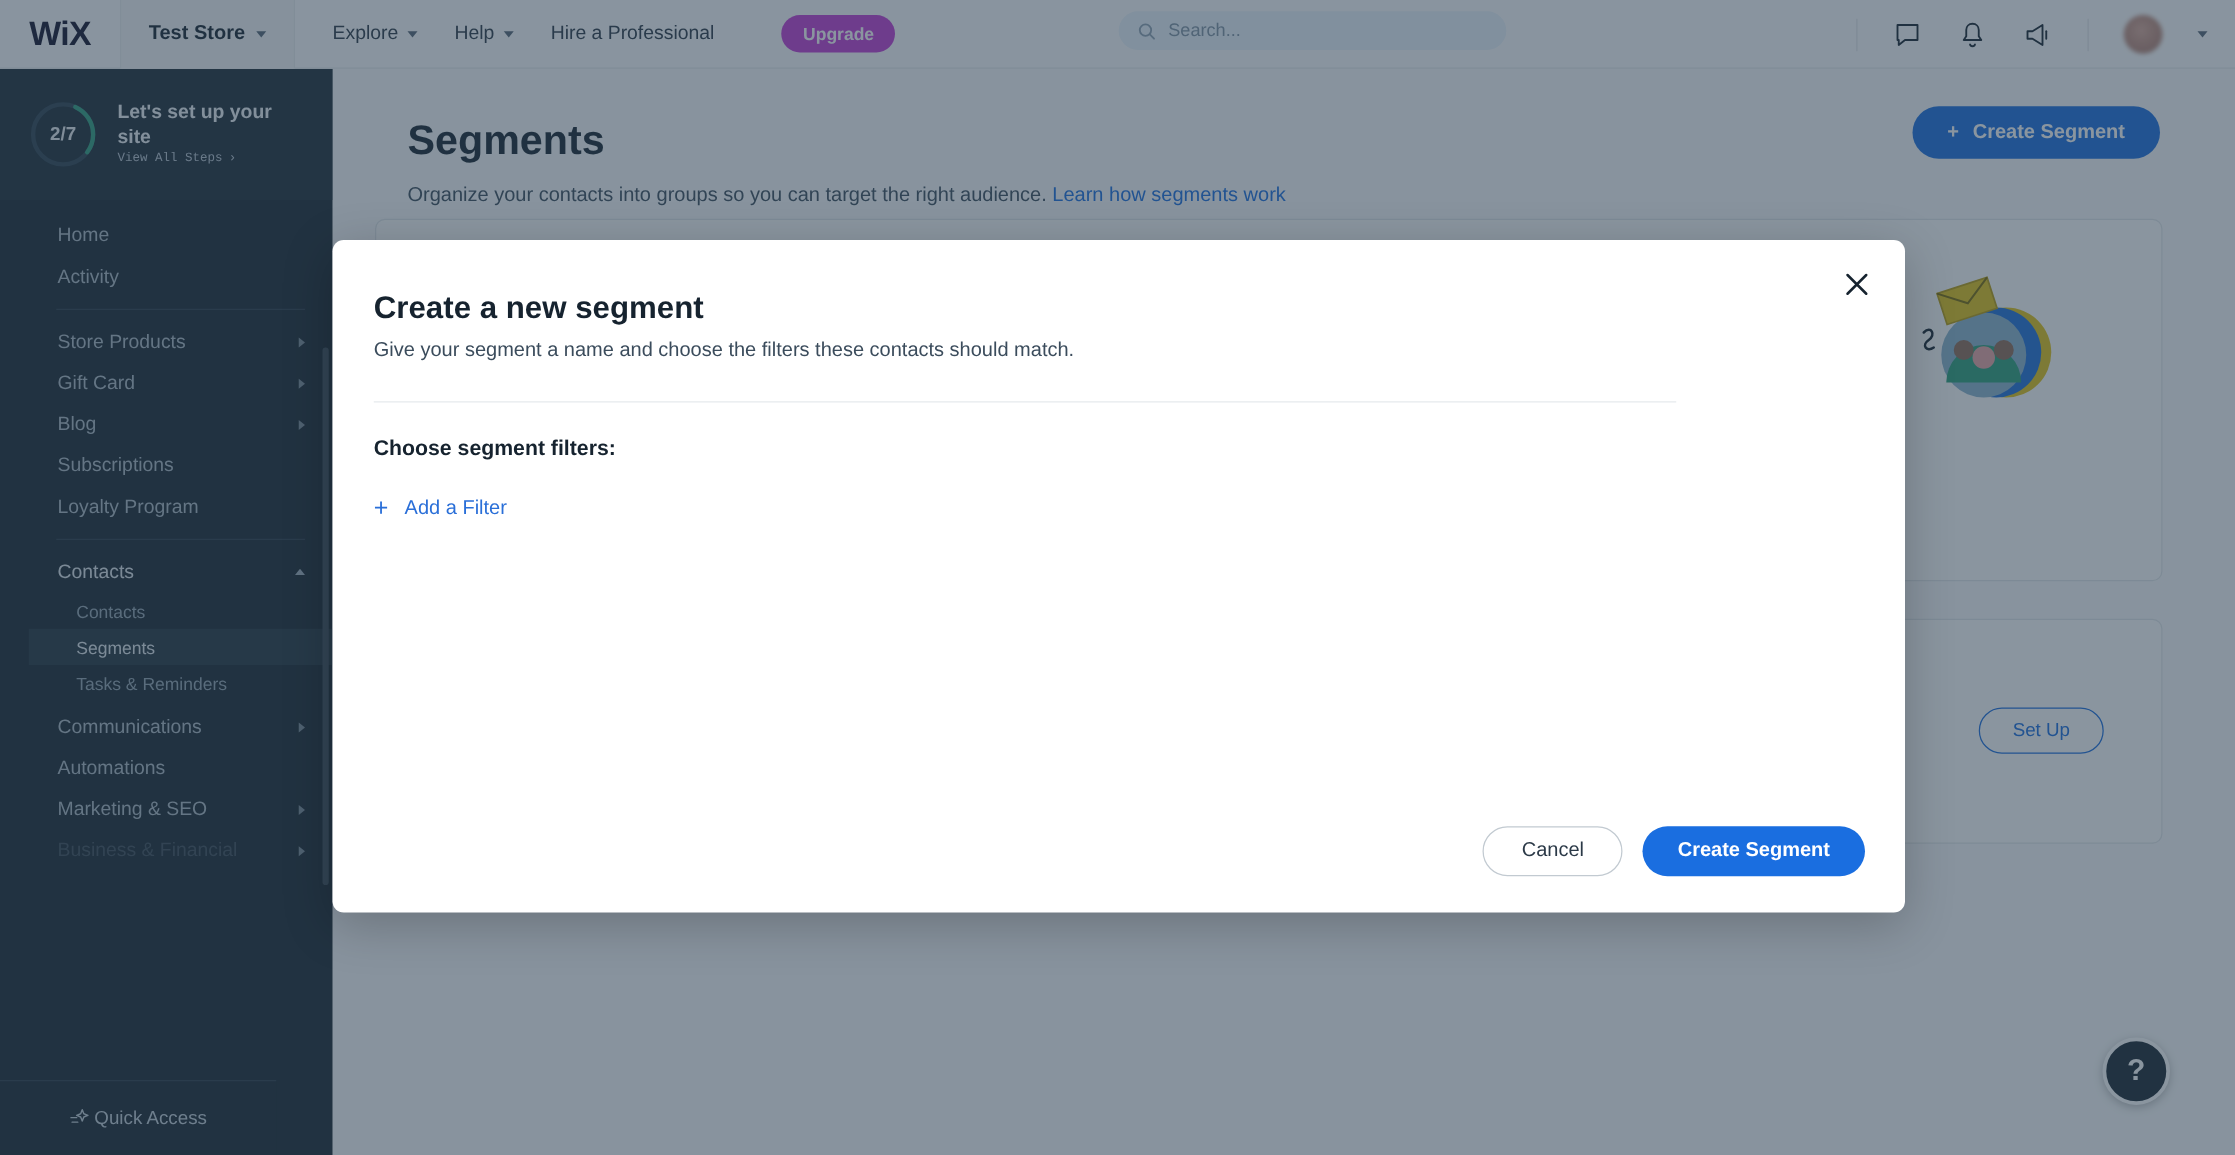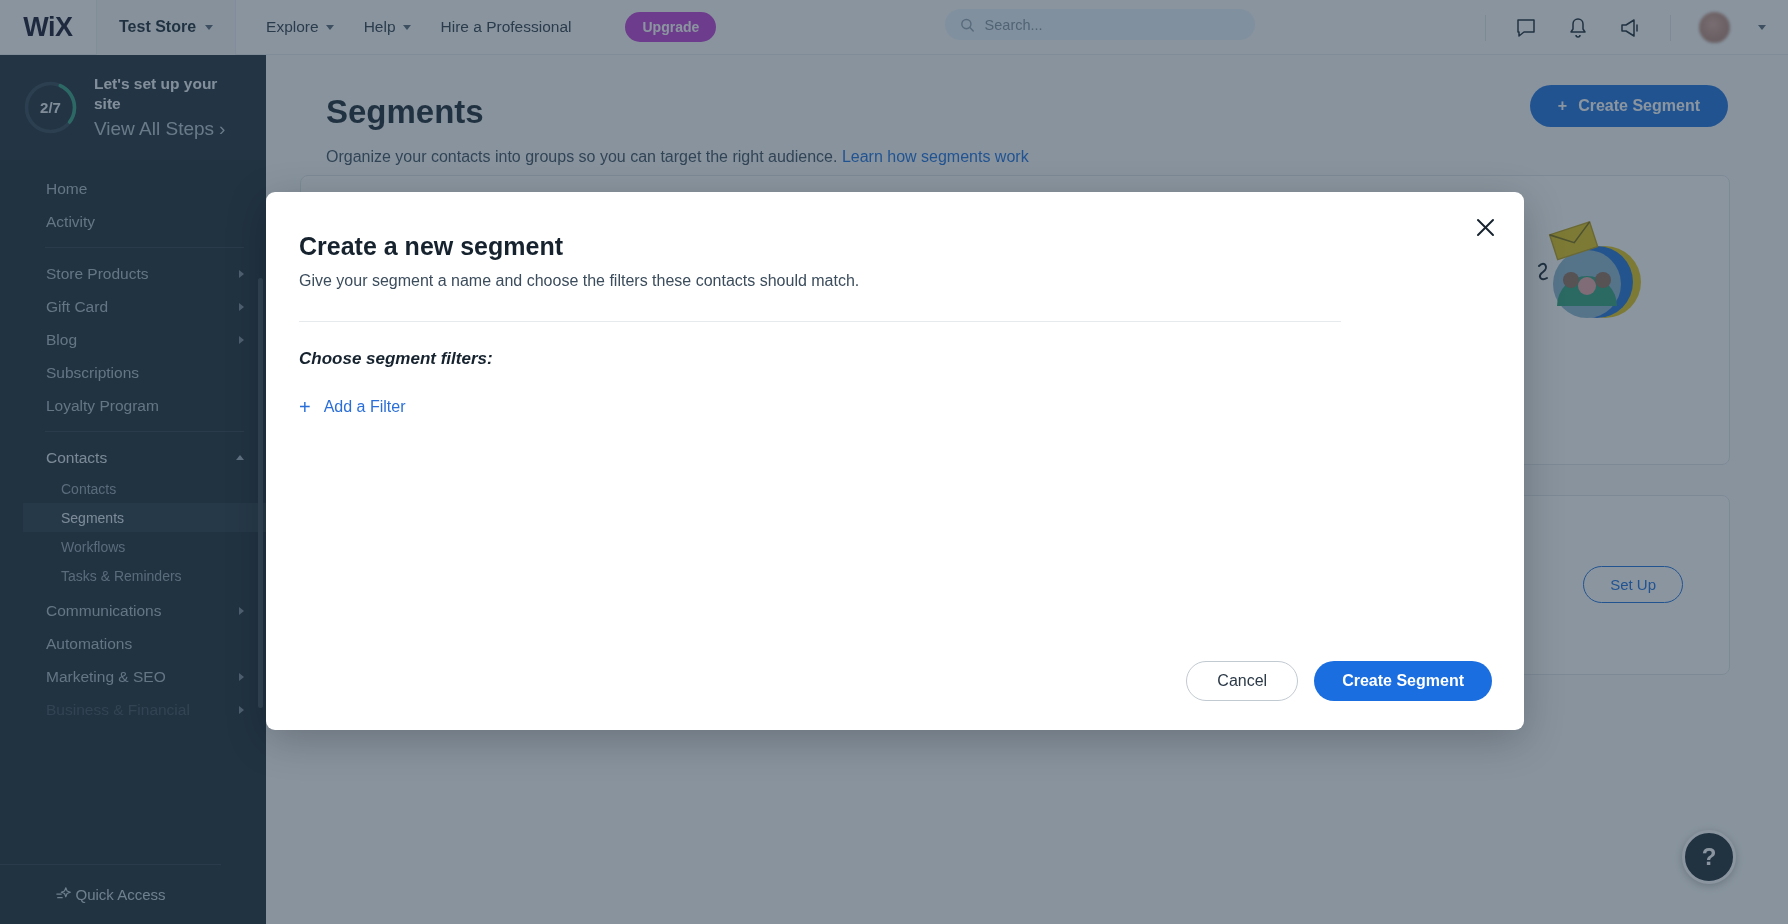--- a/index.html
+++ b/index.html
@@ -44,21 +44,21 @@
   }
   .upgrade-pill {
     margin-left: 24px;
     background: #c13bd6;
     color: #fff;
     font-size: 14px; font-weight: 700;
     padding: 7px 17px; border-radius: 20px;
     border: none; cursor: pointer;
   }
   .search-wrap {
-    position: absolute; left: 945px; top: 9px;
+    position: absolute; left: 895px; top: 9px;
     width: 310px; height: 31px;
     background: #eaf3fc; border-radius: 18px;
     display: flex; align-items: center; gap: 10px;
     padding: 0 15px;
   }
   .search-input {
     border: none; background: transparent; outline: none;
     font-size: 14.5px; color: #3b4c5c; width: 100%;
     font-family: "Liberation Sans", sans-serif;
   }
@@ -94,22 +94,22 @@
   }
   .ring svg { position: absolute; inset: 0; }
   .ring-label {
     position: absolute; inset: 0;
     display: flex; align-items: center; justify-content: center;
     font-size: 15px; font-weight: 600; color: #e8edf1;
   }
   .setup-text { line-height: 1.28; }
   .setup-title { font-size: 15.5px; font-weight: 700; color: #eef2f5; }
   .setup-link {
-    font-size: 19px; color: #b6c2cd; margin-top: 3px;
-    display: flex; align-items: center; gap: 5px; cursor: pointer;
+    font-size: 10px; color: #b6c2cd; margin-top: 3px;
+    display: flex; align-items: center; gap: 5px; cursor: pointer; font-family: Liberation Mono, monospace;
   }
   .nav-scroll {
     height: 764px; position: relative; overflow: hidden;
   }
   .nav-group { padding: 12px 0; margin-left: 23px; }
   .nav-item {
     height: 33px; display: flex; align-items: center;
     padding: 0 22px 0 23px;
     font-size: 15.5px; color: #aab8c3; cursor: pointer;
     justify-content: space-between;
@@ -236,21 +236,21 @@
     font-family: "Liberation Sans", sans-serif;
     background: #fff;
   }
   .name-input::placeholder { color: #93a1ac; }
   .hr {
     margin-top: 31px; height: 1px; background: #e6eaed;
     width: 1042px;
   }
   .filters-title {
     margin-top: 27px;
-    font-size: 17px; font-weight: 700; color: #16232f; font-style: italic;
+    font-size: 17px; font-weight: 700; color: #16232f;
   }
   .add-filter {
     margin-top: 28px;
     display: inline-flex; align-items: center; gap: 13px;
     font-size: 16px; color: #2a6fd8; cursor: pointer;
   }
   .plus-ic { font-size: 20px; line-height: 1; color: #2a6fd8; font-weight: 400; }
   .modal-actions {
     position: absolute; right: 32px; bottom: 29px;
     display: flex; align-items: flex-end; gap: 16px;
@@ -381,23 +381,20 @@
         <span class="lbl">Contacts</span>
         <span class="arrow-up"></span>
       </div>
       <div class="nav-sub">
         <span>Contacts</span>
       </div>
       <div class="nav-sub selected">
         <span>Segments</span>
       </div>
       <div class="nav-sub">
-        <span>Workflows</span>
-      </div>
-      <div class="nav-sub">
         <span>Tasks &amp; Reminders</span>
       </div>
 
       <div class="nav-item top-pad">
         <span class="lbl">Communications</span>
         <span class="arrow-r"></span>
       </div>
       <div class="nav-item">
         <span class="lbl">Automations</span>
       </div>

